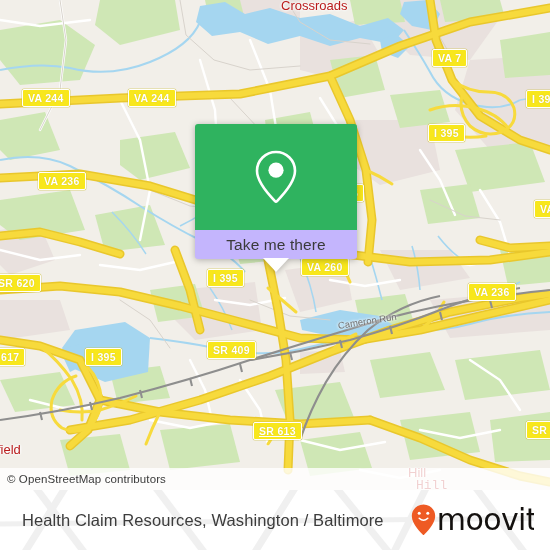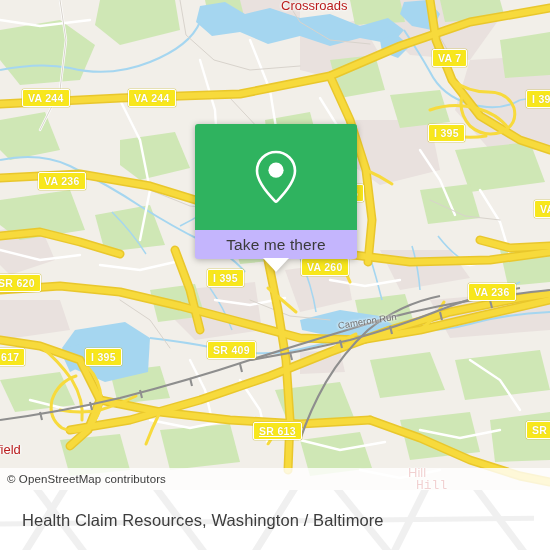--- a/index.html
+++ b/index.html
@@ -356,16 +356,25 @@
         <path d="M150 -10 L210 70"></path>
         <path d="M300 -10 L250 70"></path>
         <path d="M330 -10 L395 70"></path>
         <path d="M430 -10 L390 70"></path>
         <path d="M470 -10 L530 70"></path>
         <path d="M-10 34 L560 28" stroke-width="5"></path>
       </g>
     </svg>
     <div class="footer-inner">
       <div class="footer-title">Health Claim Resources, Washington / Baltimore</div>
+      <div class="brand">
+        <svg class="brand-pin" viewBox="0 0 25 32">
+          <path d="M12.5 0.6 C5.9 0.6 0.8 5.6 0.8 12.1 C0.8 20.6 10.6 29.6 12.1 30.9 C12.3 31.1 12.7 31.1 12.9 30.9 C14.4 29.6 24.2 20.6 24.2 12.1 C24.2 5.6 19.1 0.6 12.5 0.6 Z" fill="#ee5a24"></path>
+          <circle cx="8.2" cy="9.2" r="1.5" fill="#ffffff"></circle>
+          <circle cx="16.8" cy="9.2" r="1.5" fill="#ffffff"></circle>
+          <path d="M8.2 14.2 Q12.5 18.2 16.8 14.2" stroke="#ffffff" stroke-width="1.5" fill="none" stroke-linecap="round"></path>
+        </svg>
+        <span class="brand-word">moovit</span>
+      </div>
     </div>
   </div>
 
 </div>
 
 </body></html>

